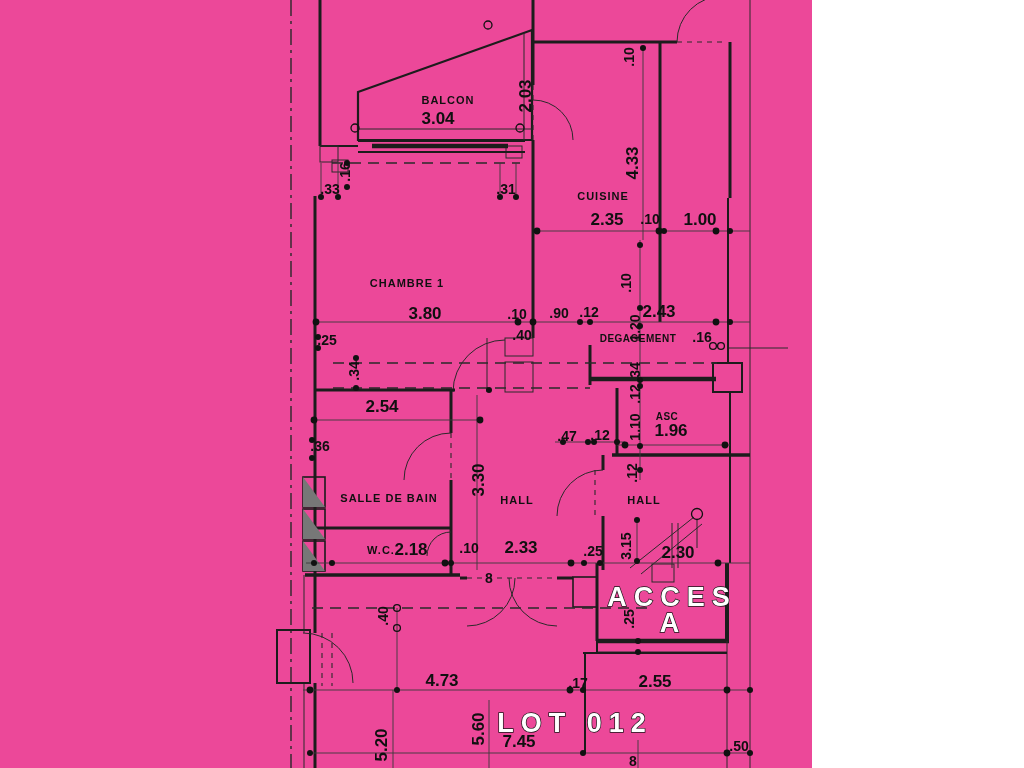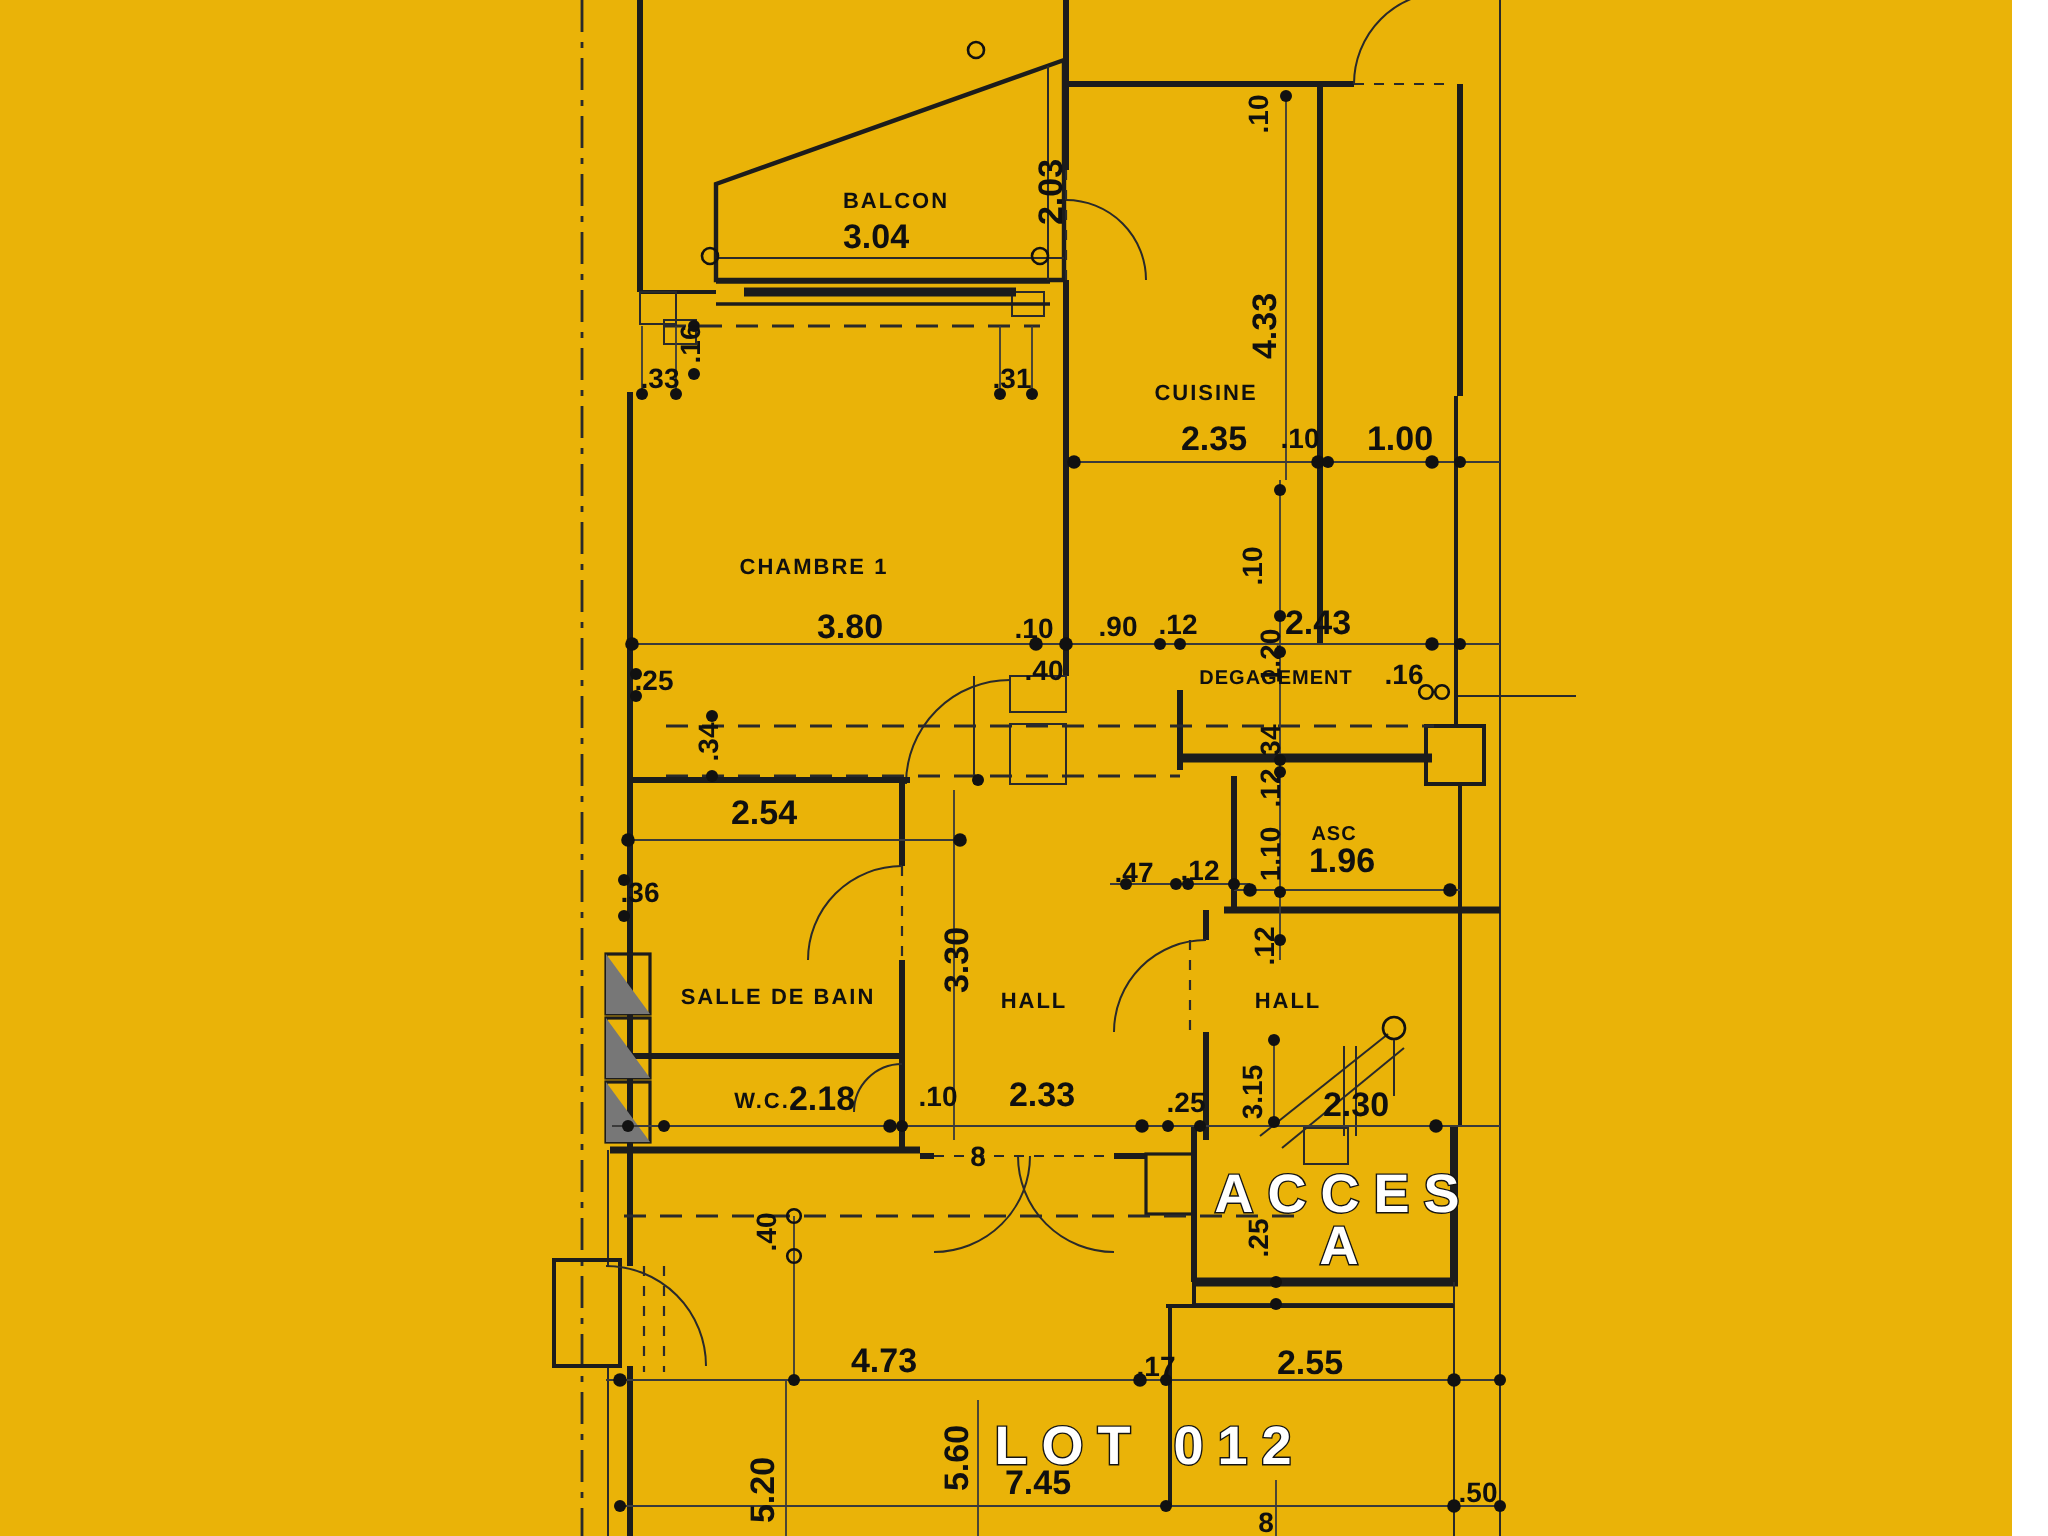--- a/index.html
+++ b/index.html
@@ -1,16 +1,16 @@
 <!DOCTYPE html>
 <html><head>
 <meta charset="utf-8">
 <style>
   html,body{margin:0;padding:0;background:#fff;}
-  .stage{position:relative;width:1006px;height:768px;background:#eab308;overflow:hidden;
+  .stage{position:relative;width:812px;height:768px;background:#ec4899;overflow:hidden;
          font-family:"Liberation Sans",sans-serif;}
   svg{display:block;}
   
   .wall   {stroke:#1c1c1c;fill:none;}
   .thin   {stroke:#2a2a2a;stroke-width:1;fill:none;}
   .dimln  {stroke:#3a3a3a;stroke-width:0.9;fill:none;}
   .dashed {stroke:#2a2a2a;stroke-width:1.4;fill:none;stroke-dasharray:11 7;}
   .dashsm {stroke:#2a2a2a;stroke-width:1.1;fill:none;stroke-dasharray:5 5;}
   .dashdot{stroke:#2a2a2a;stroke-width:1.4;fill:none;stroke-dasharray:16 5 3 5;}
   .dot    {fill:#111;stroke:none;}

